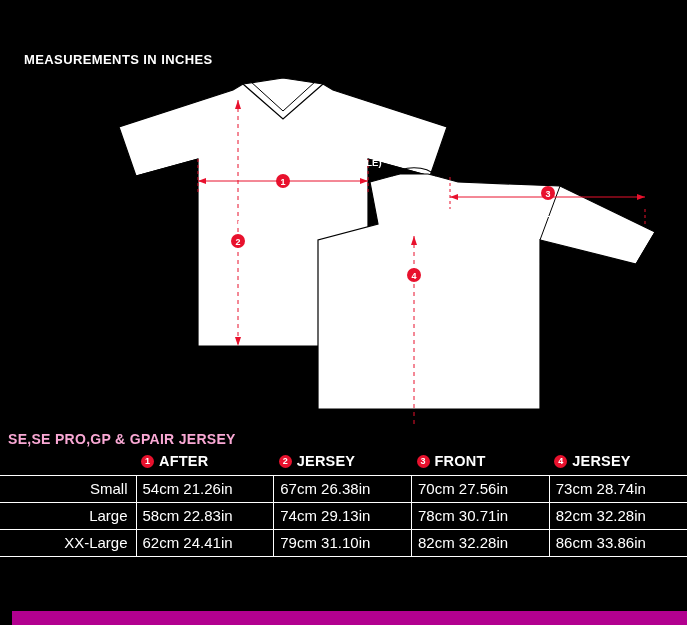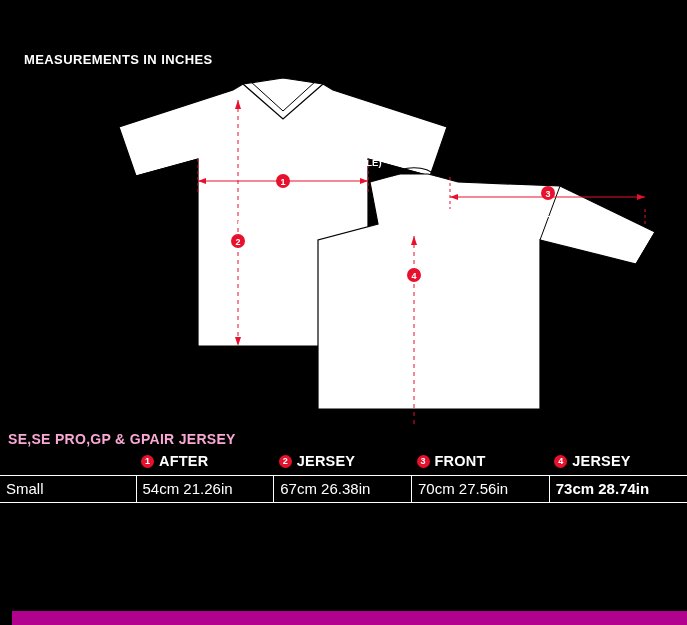--- a/index.html
+++ b/index.html
@@ -90,24 +90,25 @@
   }
   #size-table tbody td {
     border: 1px solid #ffffff;
     font-size: 15px;
     color: #ffffff;
     background: #000000;
     padding: 2px 6px 3px 6px;
     height: 21px;
   }
   #size-table tbody td.label {
+    text-align: right;
     border-left: none;
     padding-right: 8px;
   }
-  #size-table tbody tr td:last-child { border-right: none; font-weight: bold; }
+  #size-table tbody tr td:last-child { border-right: none; }
   .footer-bar {
     position: absolute;
     left: 0;
     top: 603px;
     width: 687px;
     height: 22px;
     background: #b2008f;
   }
   .footer-bar .blk {
     position: absolute;
@@ -231,20 +232,34 @@
       </tr>
     </thead>
     <tbody>
       <tr>
         <td class="label">Small</td>
         <td>54cm 21.26in</td>
         <td>67cm 26.38in</td>
         <td>70cm 27.56in</td>
         <td>73cm 28.74in</td>
       </tr>
+      <tr>
+        <td class="label">Large</td>
+        <td>58cm 22.83in</td>
+        <td>74cm 29.13in</td>
+        <td>78cm 30.71in</td>
+        <td>82cm 32.28in</td>
+      </tr>
+      <tr>
+        <td class="label">XX-Large</td>
+        <td>62cm 24.41in</td>
+        <td>79cm 31.10in</td>
+        <td>82cm 32.28in</td>
+        <td>86cm 33.86in</td>
+      </tr>
     </tbody>
   </table>
 
   <div class="footer-bar">
     <div class="blk"></div>
   </div>
 
 </div>
 
 </body></html>

